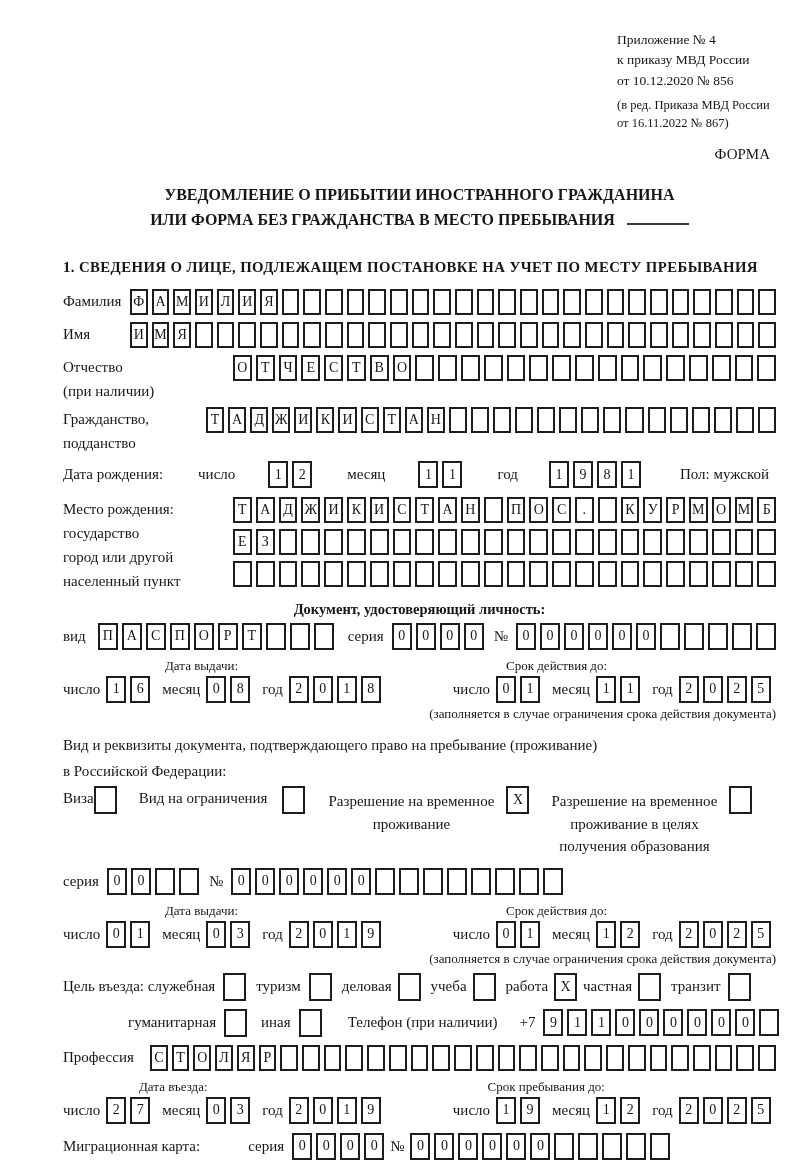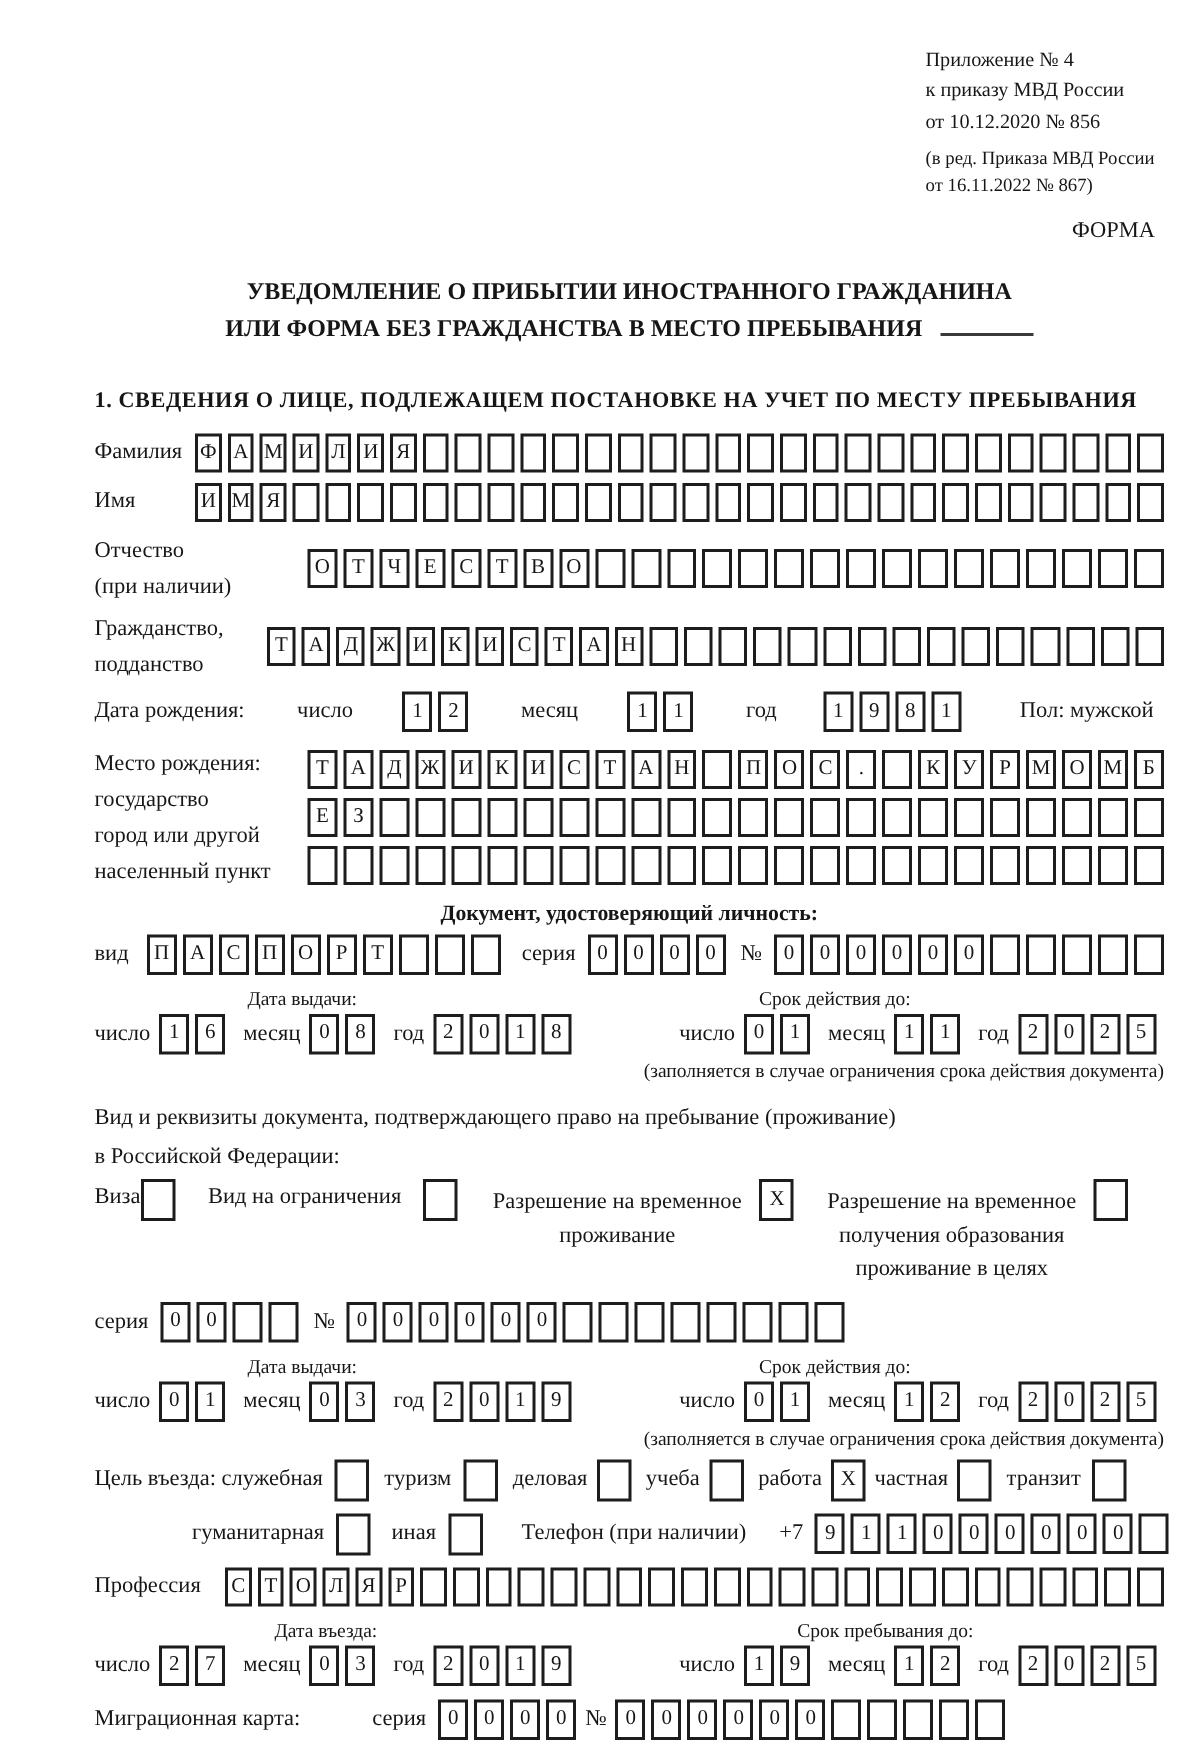--- a/index.html
+++ b/index.html
@@ -14,21 +14,21 @@
 
   .title{font-weight:bold;font-size:16px;text-align:center;margin-top:20px;line-height:1.55;}
   .uline{display:inline-block;width:62px;border-bottom:2px solid #3a3a3a;height:13px;margin-left:12px;}
 
   .sec{font-weight:bold;font-size:14.8px;margin-top:26px;letter-spacing:0.4px;white-space:nowrap;}
 
   .lbl{font-size:15px;white-space:nowrap;}
   .sub{font-size:15px;line-height:1.6;}
 
   .frow{display:flex;align-items:center;margin-top:7px;}
-  .frow.top{align-items:center;}
+  .frow.top{align-items:flex-start;gap:28px;}
 
   
   .cg{display:flex;gap:4px;flex:1;min-width:0;}
   .cell{border:2px solid #1d1d1d;height:22px;flex:1 1 0;min-width:0;display:flex;
         align-items:center;justify-content:center;font-size:14px;background:#fff;}
   .cg.fix{flex:0 0 auto;}
   .cg.fix .cell{flex:0 0 auto;width:16px;height:23px;}
   .cg.cb .cell{width:19px;height:24px;}
 
   .w1{width:67px;}   
@@ -440,22 +440,22 @@
       </div>
     <div class="mlc" style="margin:4px 12px 0 24px;">
       <div>Разрешение на временное</div>
       <div>проживание</div>
     </div>
     <div class="cg fix cb">
         <div class="cell">X</div>
       </div>
     <div class="mlc" style="margin:4px 12px 0 22px;">
       <div>Разрешение на временное</div>
+      <div>проживание в целях</div>
       <div>получения образования</div>
-      <div>проживание в целях</div>
     </div>
     <div class="cg fix cb">
         <div class="cell"></div>
       </div>
   </div>
 
   <div class="frow" style="margin-top:10px;">
     <span class="lbl mr8">серия</span>
     <div class="cg fix">
         <div class="cell">0</div>
@@ -615,21 +615,21 @@
         <div class="cell"></div>
         <div class="cell"></div>
         <div class="cell"></div>
         <div class="cell"></div>
         <div class="cell"></div>
         <div class="cell"></div>
       </div>
   </div>
 
   <div class="dlr">
-    <span style="margin-left:120px;">Дата въезда:</span>
+    <span style="margin-left:76px;">Дата въезда:</span>
     <span style="margin-left:280px;">Срок пребывания до:</span>
   </div>
 
   <div class="frow" style="margin-top:2px;">
     <div class="dgrp">
       <span class="lbl">число</span>
       <div class="cg fix">
           <div class="cell">2</div>
           <div class="cell">7</div>
         </div>

